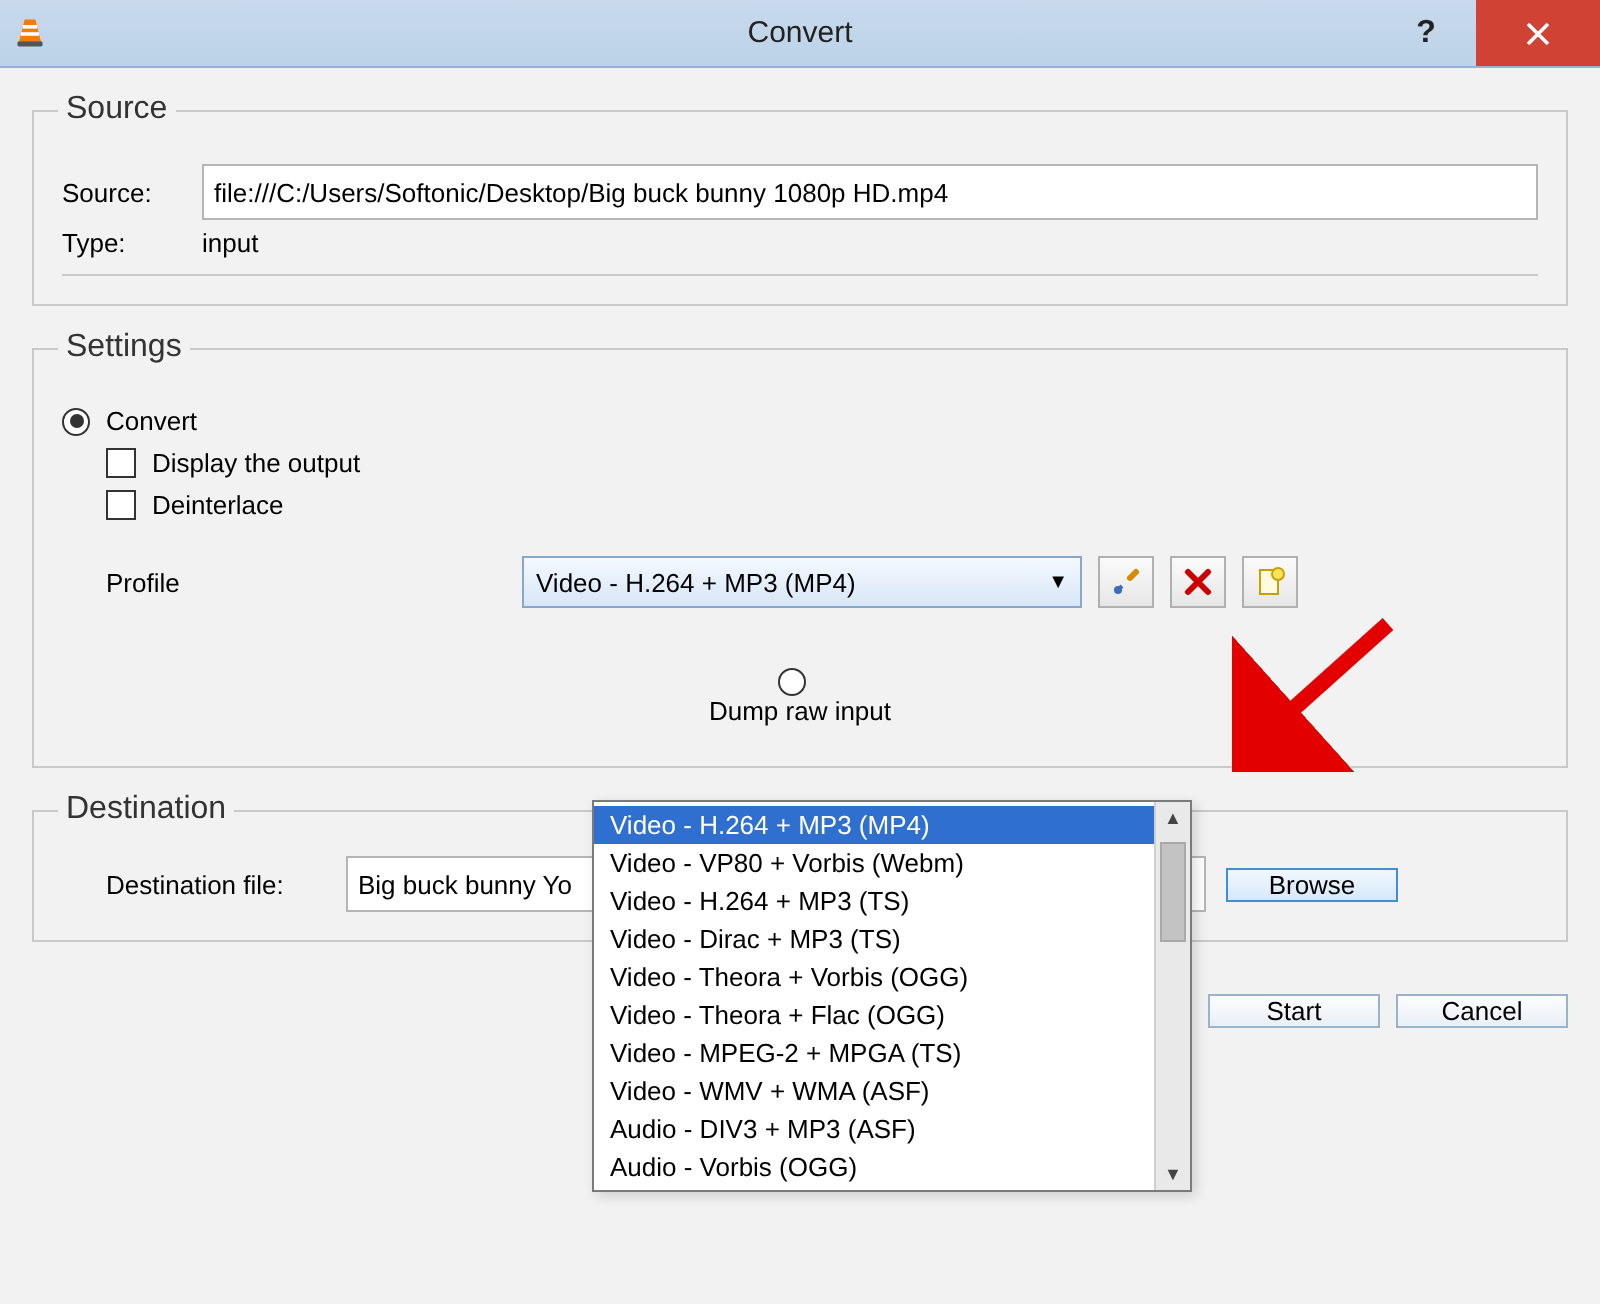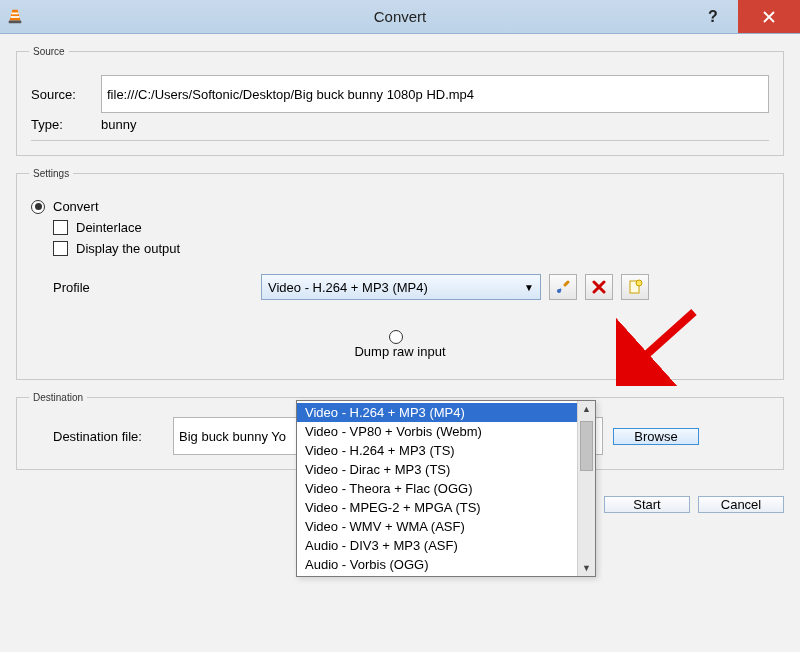--- a/index.html
+++ b/index.html
@@ -60,35 +60,35 @@
     padding: 12px 16px;
   }
   fieldset {
     border: 1px solid #c9c9c9;
     margin: 0 0 12px 0;
     padding: 14px 14px 14px 14px;
     position: relative;
   }
   legend {
     color: #333;
-    font-size: 10px;
+    font-size: 16px;
     padding: 0 4px;
     margin-left: -2px;
   }
   .row { display: flex; align-items: center; margin: 4px 0; }
   .label-col { width: 70px; }
   .label-col2 { width: 110px; margin-left: 22px; }
   .textfield {
     flex: 1;
     border: 1px solid #b5b5b5;
     background: #fff;
     padding: 3px 5px;
     font-size: 13px;
     font-family: inherit;
-    height: 38px;
+    height: 28px;
   }
   .hr { border: none; border-top: 1px solid #c9c9c9; margin: 8px 0 0 0; }
   .radio, .checkbox {
     display: flex; align-items: center;
     margin: 6px 0;
     cursor: pointer;
   }
   .radio-circle {
     width: 14px; height: 14px; border: 1px solid #333; border-radius: 50%;
     margin-right: 8px; display: flex; align-items: center; justify-content: center;
@@ -209,41 +209,41 @@
 <div class="client">
 
   <fieldset>
     <legend>Source</legend>
     <div class="row">
       <div class="label-col">Source:</div>
       <input class="textfield" value="file:///C:/Users/Softonic/Desktop/Big buck bunny 1080p HD.mp4" style="">
     </div>
     <div class="row">
       <div class="label-col">Type:</div>
-      <div>bunny</div>
+      <div>input</div>
     </div>
     <hr class="hr">
   </fieldset>
 
   <fieldset style="position:relative;">
     <legend>Settings</legend>
 
     <div class="radio">
       <span class="radio-circle checked"></span>
       <span>Convert</span>
     </div>
 
     <div class="indent">
       <div class="checkbox">
         <span class="check-box"></span>
-        <span>Deinterlace</span>
+        <span>Display the output</span>
       </div>
       <div class="checkbox">
         <span class="check-box"></span>
-        <span>Display the output</span>
+        <span>Deinterlace</span>
       </div>
     </div>
 
     <div class="profile-row">
       <div class="profile-label">Profile</div>
       <div class="combo">
         <span>Video - H.264 + MP3 (MP4)</span>
         <span class="arrow">▼</span>
       </div>
       <div class="iconbtn" title="Edit selected profile">
@@ -288,20 +288,21 @@
 
 </div>
 
 <div class="dropdown" style="left:296px; top:400px;">
   <div class="inner">
     <div class="items" id="dropdown-items">
         <div class="item sel">Video - H.264 + MP3 (MP4)</div>
         <div class="item">Video - VP80 + Vorbis (Webm)</div>
         <div class="item">Video - H.264 + MP3 (TS)</div>
         <div class="item">Video - Dirac + MP3 (TS)</div>
+        <div class="item">Video - Theora + Vorbis (OGG)</div>
         <div class="item">Video - Theora + Flac (OGG)</div>
         <div class="item">Video - MPEG-2 + MPGA (TS)</div>
         <div class="item">Video - WMV + WMA (ASF)</div>
         <div class="item">Audio - DIV3 + MP3 (ASF)</div>
         <div class="item">Audio - Vorbis (OGG)</div>
       </div>
     <div class="scroll">
       <div class="up">▲</div>
       <div class="thumb"></div>
       <div class="down" style="position:absolute;bottom:0;left:0;right:0">▼</div>

